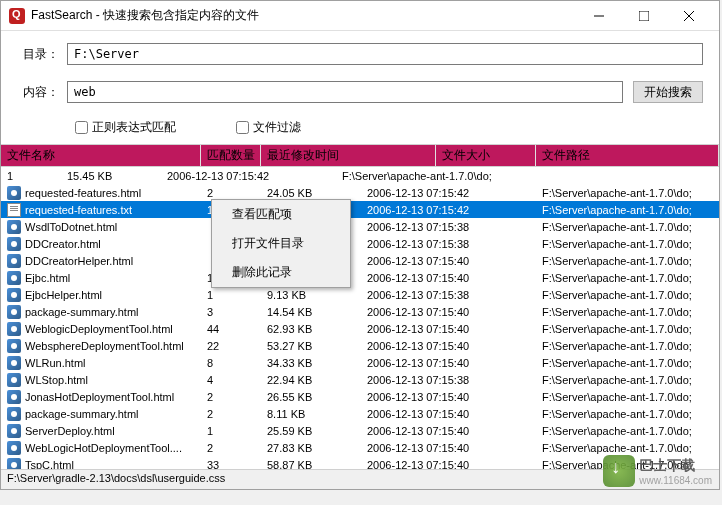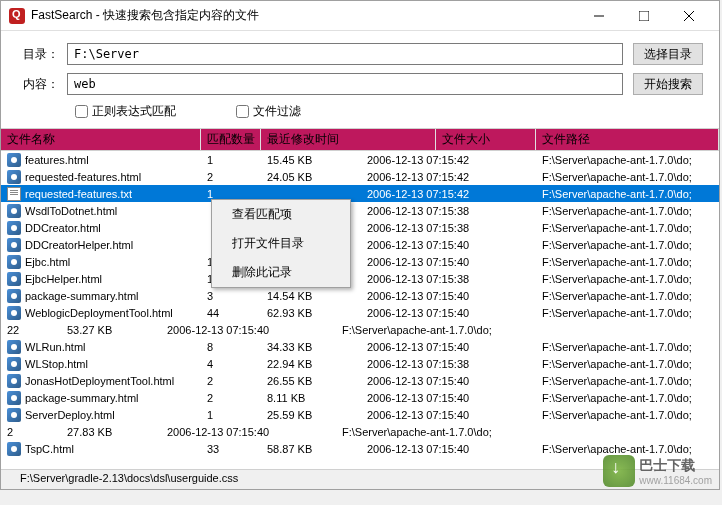--- a/index.html
+++ b/index.html
@@ -6,21 +6,21 @@
 body { background: #f0f0f0; width: 722px; height: 505px; overflow: hidden; position: relative; }
 .window { width: 720px; height: 490px; background: #fff; border: 1px solid #a0a0a0; position: relative; }
 .titlebar { height: 30px; display: flex; align-items: center; padding: 0 8px; background: #fff; border-bottom: 1px solid #e0e0e0; }
 .app-icon { width: 16px; height: 16px; background: #c02020; border-radius: 3px; position: relative; margin-right: 6px; }
 .app-icon::after { content: "Q"; color: #fff; font-size: 11px; font-weight: bold; position: absolute; left: 3px; top: 0; }
 .title-text { font-size: 12px; color: #000; flex: 1; }
 .win-btns { display: flex; }
 .win-btn { width: 45px; height: 28px; display: flex; align-items: center; justify-content: center; font-size: 12px; cursor: default; }
 .win-btn svg { width: 10px; height: 10px; }
 .search-panel { padding: 12px 16px 8px; }
-.search-row { display: flex; align-items: center; margin-bottom: 8px; }
+.search-row { display: flex; align-items: center; margin-bottom: 16px; }
 .search-label { width: 50px; font-size: 12px; text-align: right; padding-right: 8px; }
 .search-input { flex: 1; height: 22px; border: 1px solid #7a7a7a; padding: 0 6px; font-size: 12px; font-family: "SimSun", monospace; }
 .search-btn { width: 70px; height: 22px; margin-left: 10px; font-size: 12px; background: #e1e1e1; border: 1px solid #adadad; cursor: default; }
 .options-row { display: flex; padding-left: 58px; gap: 60px; }
 .checkbox-wrap { display: flex; align-items: center; font-size: 12px; }
 .checkbox-wrap input { margin-right: 4px; width: 13px; height: 13px; }
 .table-wrap { border-top: 1px solid #d0d0d0; }
 .table-header { display: flex; height: 22px; background: #be185d; border-bottom: 1px solid #d0d0d0; font-size: 12px; }
 .th { padding: 3px 6px; border-right: 1px solid #e0e0e0; display: flex; align-items: center; white-space: nowrap; overflow: hidden; }
 .col-name { width: 200px; }
@@ -32,21 +32,21 @@
 .tr { display: flex; height: 17px; font-size: 11px; font-family: "SimSun", "Courier New", monospace; align-items: center; }
 .tr.selected { background: #0078d7; color: #fff; }
 .td { padding: 0 6px; white-space: nowrap; overflow: hidden; display: flex; align-items: center; }
 .file-icon { width: 14px; height: 14px; margin-right: 4px; flex-shrink: 0; }
 .html-icon { background: linear-gradient(135deg, #4a90d9 0%, #2e5c8a 100%); border-radius: 2px; position: relative; }
 .html-icon::after { content: ""; position: absolute; width: 6px; height: 6px; background: #fff; border-radius: 50%; top: 4px; left: 4px; }
 .txt-icon { background: #fff; border: 1px solid #888; position: relative; }
 .txt-icon::before { content: ""; position: absolute; top: 2px; left: 2px; right: 2px; height: 1px; background: #888; box-shadow: 0 2px 0 #888, 0 4px 0 #888; }
 .context-menu { position: absolute; left: 210px; top: 198px; width: 140px; background: #f0f0f0; border: 1px solid #a0a0a0; box-shadow: 2px 2px 4px rgba(0,0,0,0.3); z-index: 100; }
 .menu-item { padding: 6px 20px; font-size: 12px; cursor: default; }
-.statusbar { position: absolute; bottom: 0; left: 0; right: 0; height: 20px; background: #f0f0f0; border-top: 1px solid #d0d0d0; padding: 2px 19px; font-size: 11px; font-family: "SimSun", monospace; }
+.statusbar { position: absolute; bottom: 0; left: 0; right: 0; height: 20px; background: #f0f0f0; border-top: 1px solid #d0d0d0; padding: 2px 6px; font-size: 11px; font-family: "SimSun", monospace; }
 .watermark { position: absolute; right: 10px; bottom: 18px; display: flex; align-items: center; opacity: 0.9; }
 .wm-badge { width: 32px; height: 32px; background: radial-gradient(circle, #7cb342 0%, #558b2f 100%); border-radius: 6px; position: relative; margin-right: 4px; }
 .wm-badge::after { content: "↓"; color: #fff; font-size: 18px; position: absolute; left: 8px; top: 2px; }
 .wm-text { font-size: 14px; font-weight: bold; color: #555; }
 .wm-url { font-size: 10px; color: #999; }
 </style>
 </head>
 <body>
 
 <div class="window">
@@ -70,21 +70,20 @@
             <line x1="10" y1="0" x2="0" y2="10" stroke="#000" stroke-width="1"></line>
           </svg>
         </div>
     </div>
   </div>
 
   <div class="search-panel">
     <div class="search-row">
       <div class="search-label">目录：</div>
       <input class="search-input" value="F:\Server" style="">
-      <button class="search-btn">选择目录</button>
     </div>
     <div class="search-row">
       <div class="search-label">内容：</div>
       <input class="search-input" value="web" style="">
       <button class="search-btn">开始搜索</button>
     </div>
     <div class="options-row">
       <label class="checkbox-wrap">
         <input type="checkbox" style="">
         <span>正则表达式匹配</span>
@@ -99,24 +98,20 @@
   <div class="table-wrap">
     <div class="table-header">
       <div class="th col-name">文件名称</div>
       <div class="th col-count">匹配数量</div>
       <div class="th col-date">最近修改时间</div>
       <div class="th col-size">文件大小</div>
       <div class="th col-path">文件路径</div>
     </div>
     <div class="table-body" id="table-body">
         <div class="tr">
-          <div class="td col-name">
-            <span class="file-icon html-icon"></span>
-            <span>features.html</span>
-          </div>
           <div class="td col-count">1</div>
           <div class="td col-size">15.45 KB</div>
           <div class="td col-date">2006-12-13 07:15:42</div>
           <div class="td col-path">F:\Server\apache-ant-1.7.0\do;</div>
         </div>
         <div class="tr">
           <div class="td col-name">
             <span class="file-icon html-icon"></span>
             <span>requested-features.html</span>
           </div>
@@ -199,20 +194,24 @@
           <div class="td col-name">
             <span class="file-icon html-icon"></span>
             <span>WeblogicDeploymentTool.html</span>
           </div>
           <div class="td col-count">44</div>
           <div class="td col-size">62.93 KB</div>
           <div class="td col-date">2006-12-13 07:15:40</div>
           <div class="td col-path">F:\Server\apache-ant-1.7.0\do;</div>
         </div>
         <div class="tr">
+          <div class="td col-name">
+            <span class="file-icon html-icon"></span>
+            <span>WebsphereDeploymentTool.html</span>
+          </div>
           <div class="td col-count">22</div>
           <div class="td col-size">53.27 KB</div>
           <div class="td col-date">2006-12-13 07:15:40</div>
           <div class="td col-path">F:\Server\apache-ant-1.7.0\do;</div>
         </div>
         <div class="tr">
           <div class="td col-name">
             <span class="file-icon html-icon"></span>
             <span>WLRun.html</span>
           </div>
@@ -255,20 +254,24 @@
           <div class="td col-name">
             <span class="file-icon html-icon"></span>
             <span>ServerDeploy.html</span>
           </div>
           <div class="td col-count">1</div>
           <div class="td col-size">25.59 KB</div>
           <div class="td col-date">2006-12-13 07:15:40</div>
           <div class="td col-path">F:\Server\apache-ant-1.7.0\do;</div>
         </div>
         <div class="tr">
+          <div class="td col-name">
+            <span class="file-icon html-icon"></span>
+            <span>WebLogicHotDeploymentTool....</span>
+          </div>
           <div class="td col-count">2</div>
           <div class="td col-size">27.83 KB</div>
           <div class="td col-date">2006-12-13 07:15:40</div>
           <div class="td col-path">F:\Server\apache-ant-1.7.0\do;</div>
         </div>
         <div class="tr">
           <div class="td col-name">
             <span class="file-icon html-icon"></span>
             <span>TspC.html</span>
           </div>

